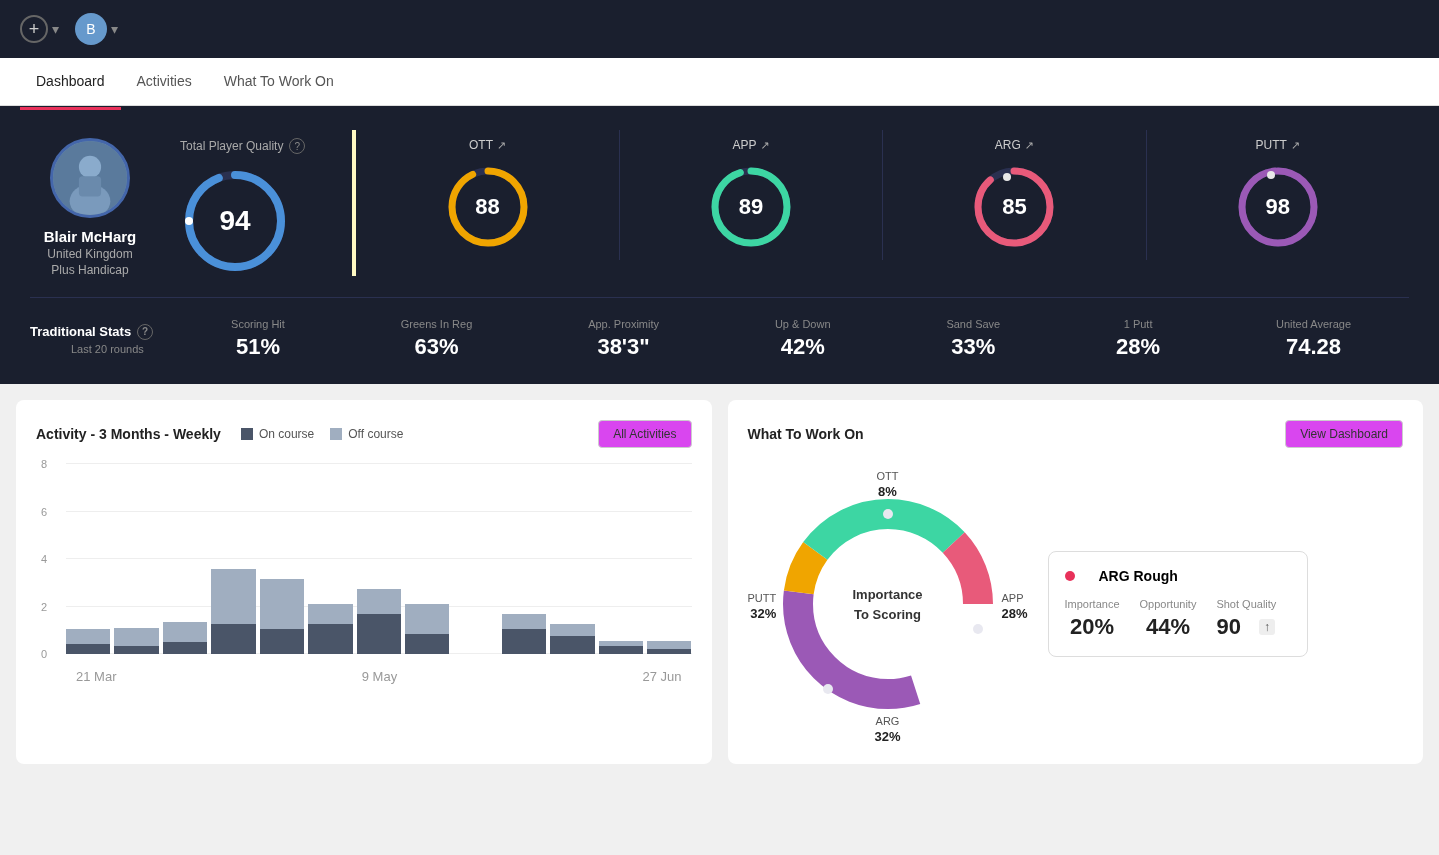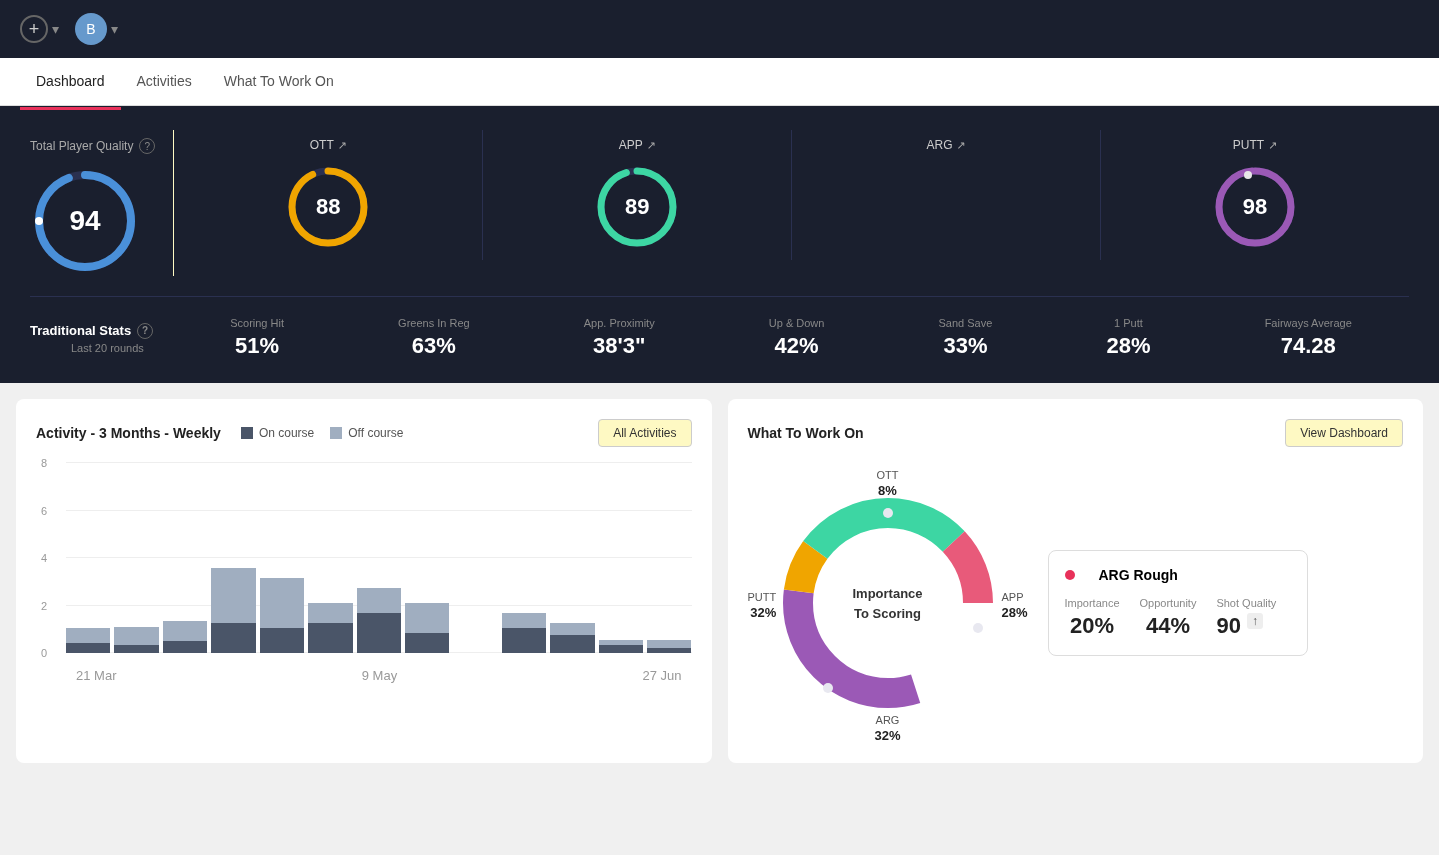--- a/index.html
+++ b/index.html
@@ -136,22 +136,22 @@
     }
 
     
     .gauges-section {
       flex: 1;
       display: flex;
       align-items: flex-start;
       gap: 0;
     }
     .total-quality {
-      border-right: 1px solid #fef9c3;
-      padding-right: 18px;
+      border-right: 4px solid #fef9c3;
+      padding-right: 47px;
       padding-top: 8px;
     }
     .total-quality-label {
       color: #aaa;
       font-size: 12px;
       margin-bottom: 12px;
       display: flex;
       align-items: center;
       gap: 6px;
     }
@@ -287,21 +287,21 @@
       margin-bottom: 16px;
     }
     .panel-title {
       font-size: 14px;
       font-weight: 600;
       color: #222;
     }
     .panel-btn {
       padding: 6px 14px;
       border: 1px solid #ccc;
-      background: #fef9c3;
+      background: #d946ef;
       border-radius: 4px;
       font-size: 12px;
       cursor: pointer;
       color: #333;
     }
 
     
     .chart-legend {
       display: flex;
       gap: 16px;
@@ -443,20 +443,33 @@
 
 <nav class="tabs">
   <div class="tab active">Dashboard</div>
   <div class="tab">Activities</div>
   <div class="tab">What To Work On</div>
 </nav>
 
 <section class="hero">
   <div class="hero-top">
 
+    <div class="player-info">
+      <div class="player-avatar">
+        <svg width="80" height="80" viewBox="0 0 80 80">
+          <rect width="80" height="80" fill="#5a7a9c" rx="40"></rect>
+          <circle cx="40" cy="28" r="12" fill="#8aabcc"></circle>
+          <ellipse cx="40" cy="65" rx="22" ry="18" fill="#7a9abc"></ellipse>
+          <rect x="28" y="38" width="24" height="22" rx="4" fill="#6a8aac"></rect>
+        </svg>
+      </div>
+      <div class="player-name">Blair McHarg</div>
+      <div class="player-country">United Kingdom</div>
+      <div class="player-handicap">Plus Handicap</div>
+    </div>
 
     <div class="gauges-section">
 
       <div class="total-quality">
         <div class="total-quality-label">
           <span>Total Player Quality</span>
           <div class="help-icon">?</div>
         </div>
         <div class="gauge-container">
           <svg class="gauge-svg" viewBox="0 0 110 110">
@@ -496,20 +509,28 @@
             </svg>
             <div class="sub-gauge-value">89</div>
           </div>
         </div>
 
         <div class="sub-gauge-item">
           <div class="sub-gauge-label">
             <span>ARG</span>
               <span class="trend-arrow">↗</span>
           </div>
+          <div class="sub-gauge-container">
+            <svg class="gauge-svg" viewBox="0 0 90 90">
+              <circle cx="45" cy="45" r="36" fill="none" stroke="#2a3050" stroke-width="7"></circle>
+              <circle cx="45" cy="45" r="36" fill="none" stroke="#e85a7a" stroke-width="7" stroke-dasharray="200 226" stroke-dashoffset="0" stroke-linecap="round"></circle>
+              <circle cx="75" cy="38" r="4" fill="#e8e8e8"></circle>
+            </svg>
+            <div class="sub-gauge-value">85</div>
+          </div>
         </div>
 
         <div class="sub-gauge-item">
           <div class="sub-gauge-label">
             <span>PUTT</span>
               <span class="trend-arrow">↗</span>
           </div>
           <div class="sub-gauge-container">
             <svg class="gauge-svg" viewBox="0 0 90 90">
               <circle cx="45" cy="45" r="36" fill="none" stroke="#2a3050" stroke-width="7"></circle>
@@ -550,21 +571,21 @@
       </div>
       <div class="stat-item">
         <div class="stat-label">Sand Save</div>
         <div class="stat-value">33%</div>
       </div>
       <div class="stat-item">
         <div class="stat-label">1 Putt</div>
         <div class="stat-value">28%</div>
       </div>
       <div class="stat-item">
-        <div class="stat-label">Fairways Average</div>
+        <div class="stat-label">United Average</div>
         <div class="stat-value">74.28</div>
       </div>
     </div>
   </div>
 </section>
 
 <div class="bottom-panels">
 
   <div class="panel">
     <div class="panel-header">
@@ -747,21 +768,21 @@
           <div class="info-stat">
             <div class="info-stat-label">Importance</div>
             <div class="info-stat-value">20%</div>
           </div>
           <div class="info-stat">
             <div class="info-stat-label">Opportunity</div>
             <div class="info-stat-value">44%</div>
           </div>
           <div class="info-stat">
             <div class="info-stat-label">Shot Quality</div>
-            <div style="display:flex;align-items:flex-start;gap:4px;">
+            <div style="display:flex;align-items:center;gap:16px;">
               <div class="info-stat-value">90</div>
               <span class="info-stat-badge">↑</span>
             </div>
           </div>
         </div>
       </div>
     </div>
   </div>
 
 </div>

